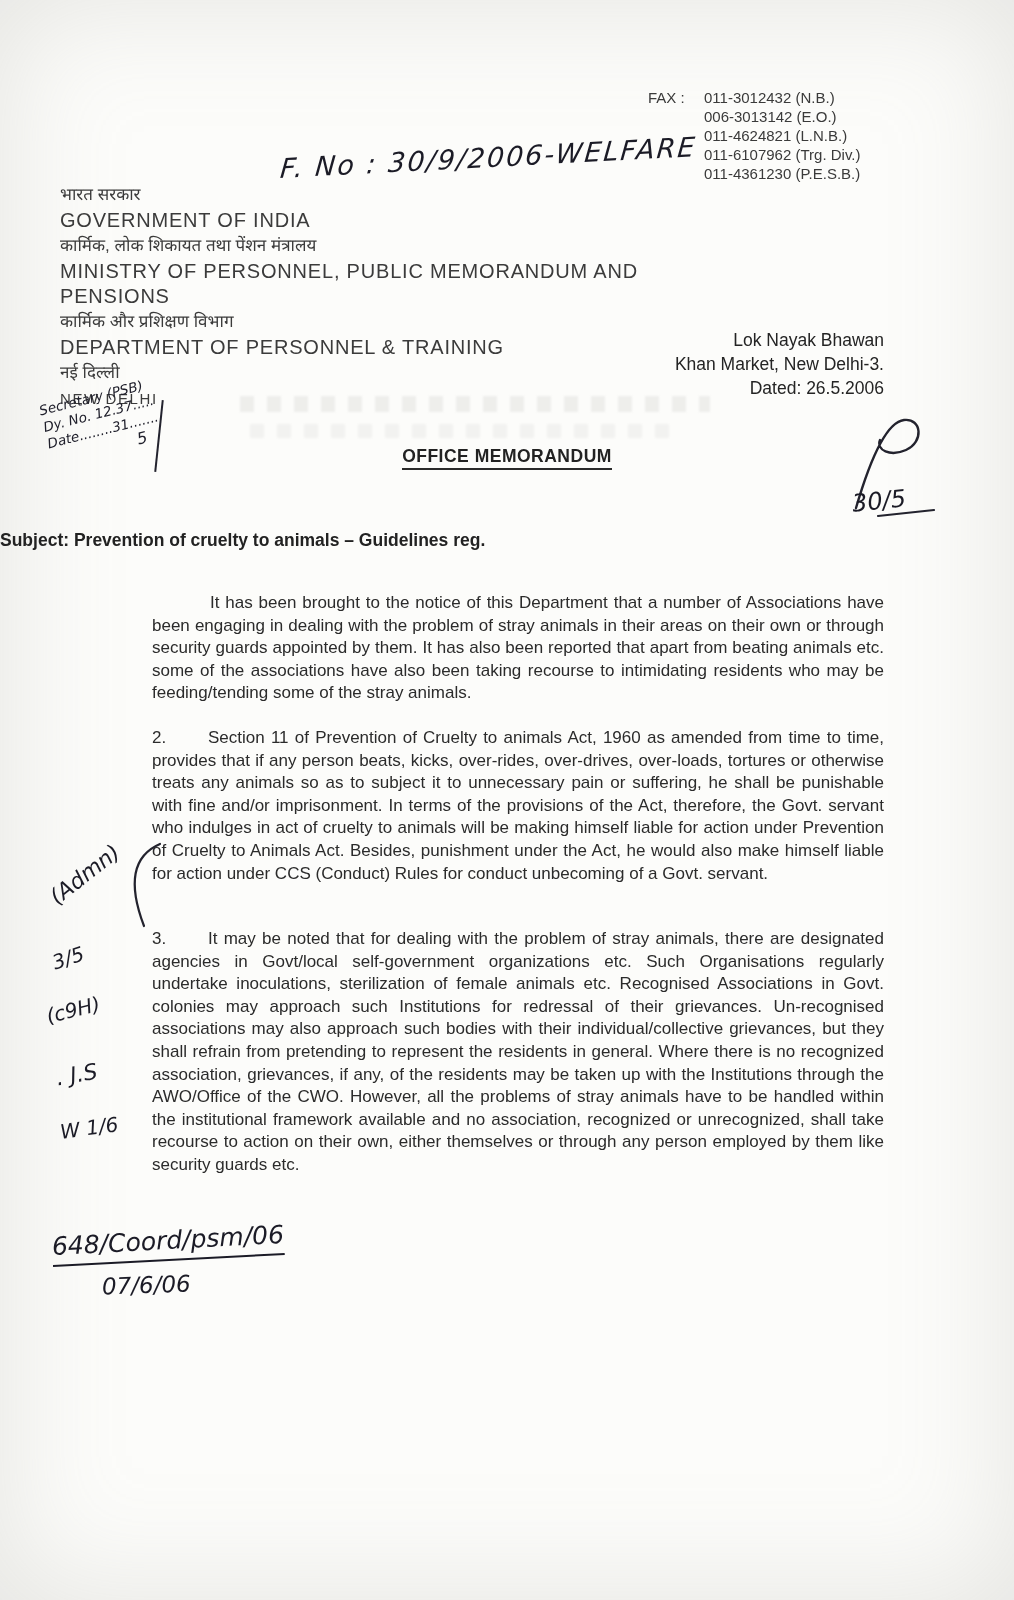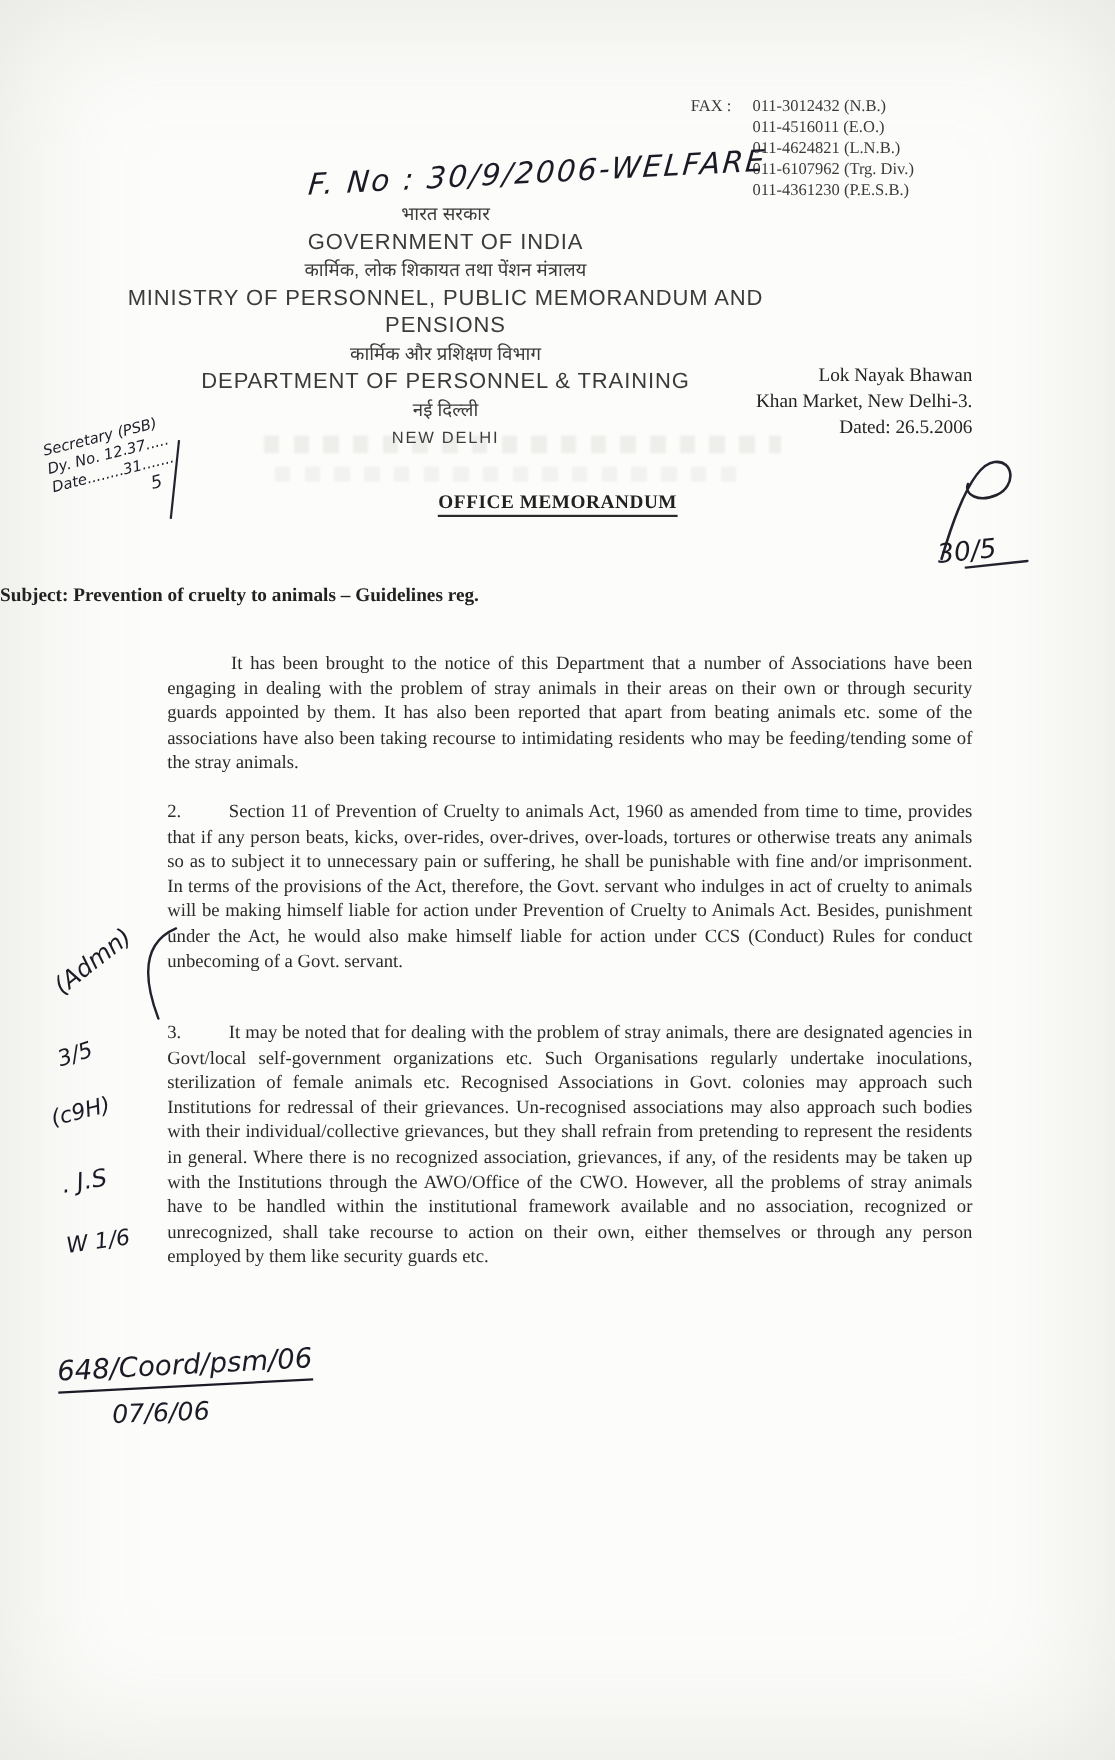--- a/index.html
+++ b/index.html
@@ -5,40 +5,40 @@
   html,body{margin:0;padding:0;background:#d9d9d6;}
   .page{
     position:relative;
     width:1014px;height:1600px;
     margin:0 auto;
     background:#fcfcfa;
     box-shadow:inset 0 0 120px rgba(160,160,150,0.25);
     overflow:hidden;
     color:#2e2e2e;
   }
-  .serif{font-family:Liberation Serif, serif;}
+  .serif{font-family:Liberation Sans, sans-serif;}
   .sans{font-family:"Liberation Sans","DejaVu Sans",sans-serif;}
   .hand{
     font-family:"DejaVu Sans",sans-serif;
     font-style:italic;
     color:#1b1b26;
   }
   
-  .fax{position:absolute;top:88px;left:628px;font-size:15px;line-height:19px;color:#3a3a3a;font-family:Liberation Serif, serif;}
+  .fax{position:absolute;top:88px;left:648px;font-size:15px;line-height:19px;color:#3a3a3a;}
   .fax-row{display:flex;}
   .fax-label{width:56px;flex:0 0 56px;}
   
   .fileno{
     position:absolute;top:142px;left:280px;
     font-size:27px;letter-spacing:2px;
     transform:rotate(-3deg) skewX(-8deg);
     white-space:nowrap;
   }
   
-  .letterhead{position:absolute;top:182px;left:60px;width:690px;text-align:center;color:#3b3b3b;}
+  .letterhead{position:absolute;top:182px;left:60px;width:690px;color:#3b3b3b;}
   .lh-hi{font-size:17px;line-height:26px;}
   .lh-en{font-size:20px;line-height:25px;letter-spacing:0.8px;}
   .lh-en.small{font-size:15px;letter-spacing:1.6px;}
   
   .addr{position:absolute;top:328px;right:130px;text-align:right;font-size:17.5px;line-height:24px;color:#242424;}
   
   .stamp{
     position:absolute;top:388px;left:44px;
     transform:rotate(-14deg);
     font-size:13.5px;line-height:17px;
@@ -90,21 +90,21 @@
 
 <div class="page">
 
   <div class="fax sans">
     <div class="fax-row">
       <span class="fax-label">FAX :</span>
       <span>011-3012432 (N.B.)</span>
     </div>
     <div class="fax-row">
       <span class="fax-label"></span>
-      <span>011-4516011 (E.O.)</span>
+      <span>006-3013142 (E.O.)</span>
     </div>
     <div class="fax-row">
       <span class="fax-label"></span>
       <span>011-4624821 (L.N.B.)</span>
     </div>
     <div class="fax-row">
       <span class="fax-label"></span>
       <span>011-6107962 (Trg. Div.)</span>
     </div>
     <div class="fax-row">

